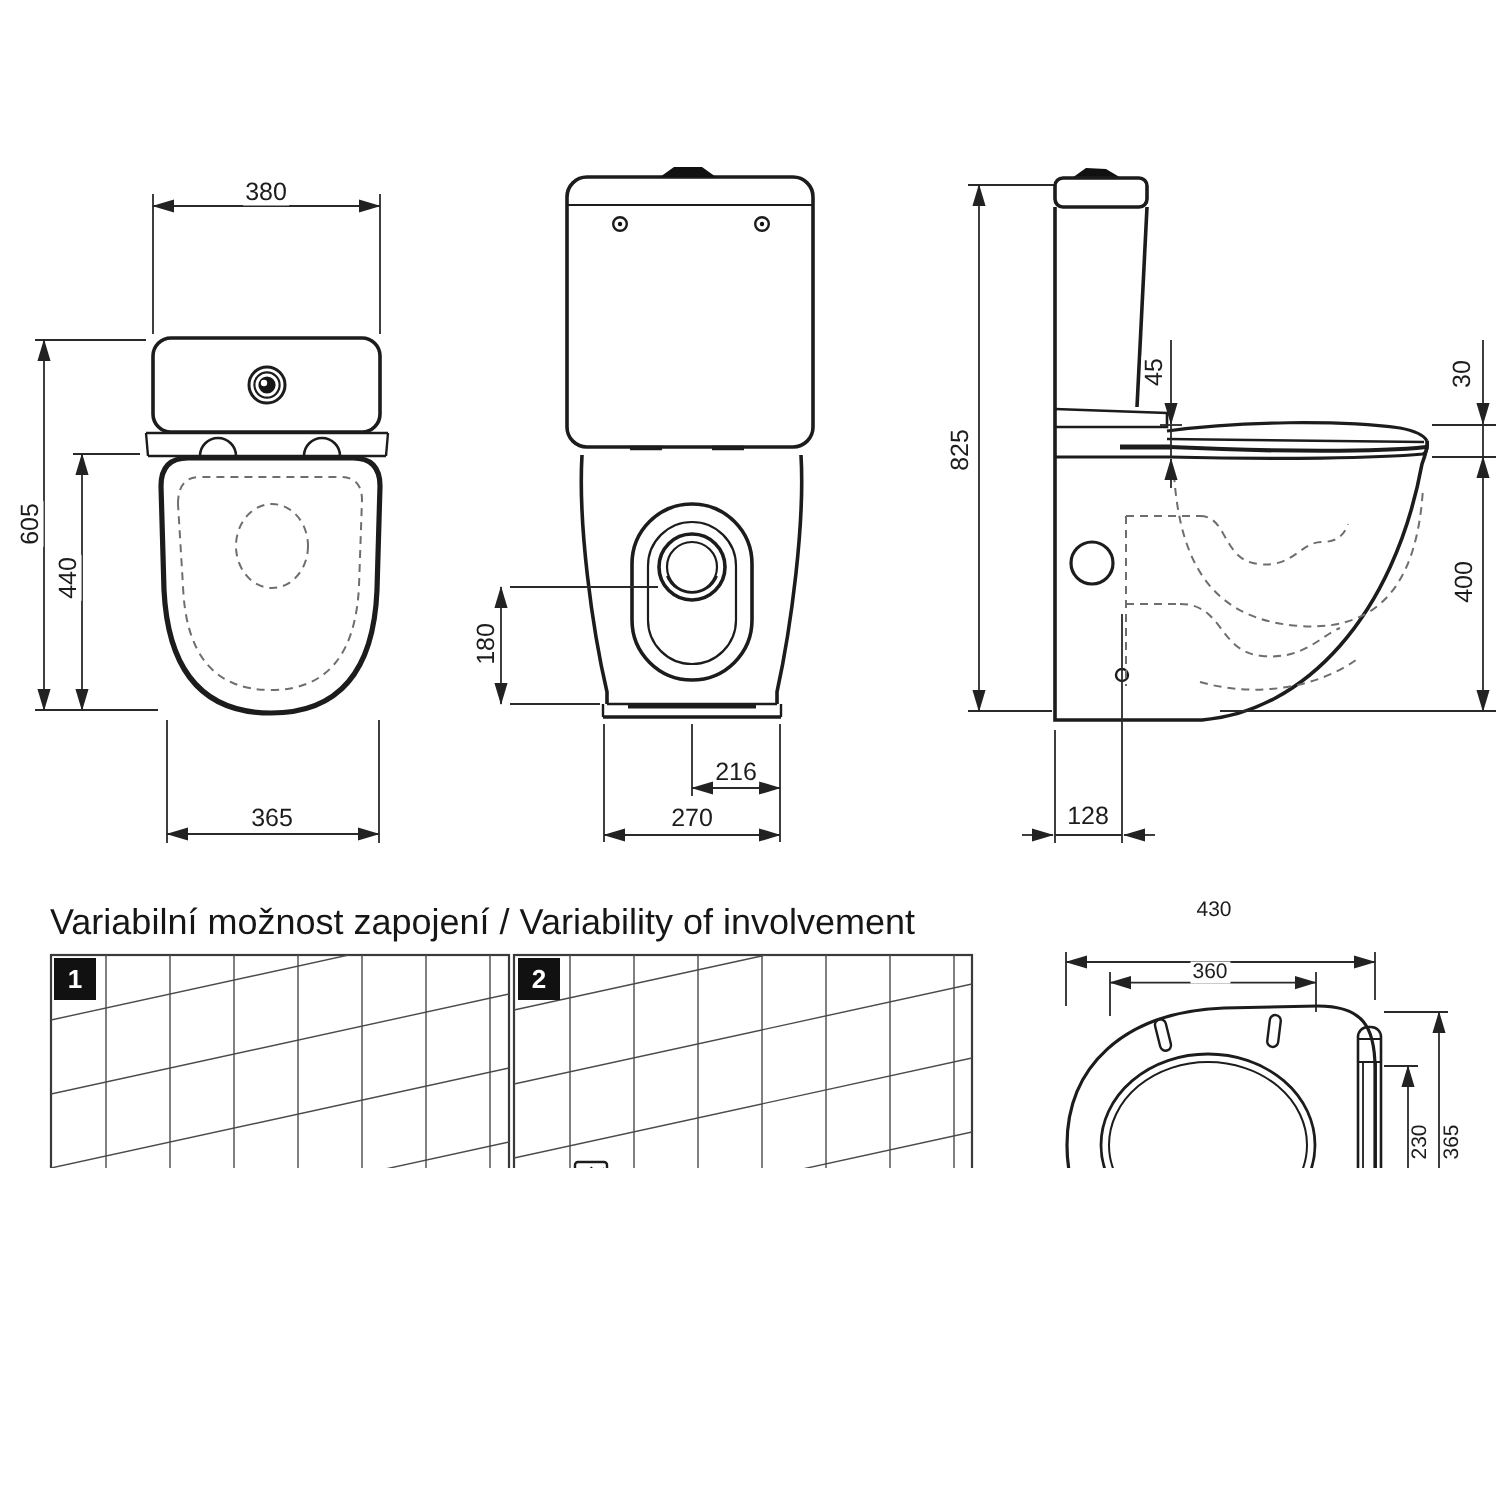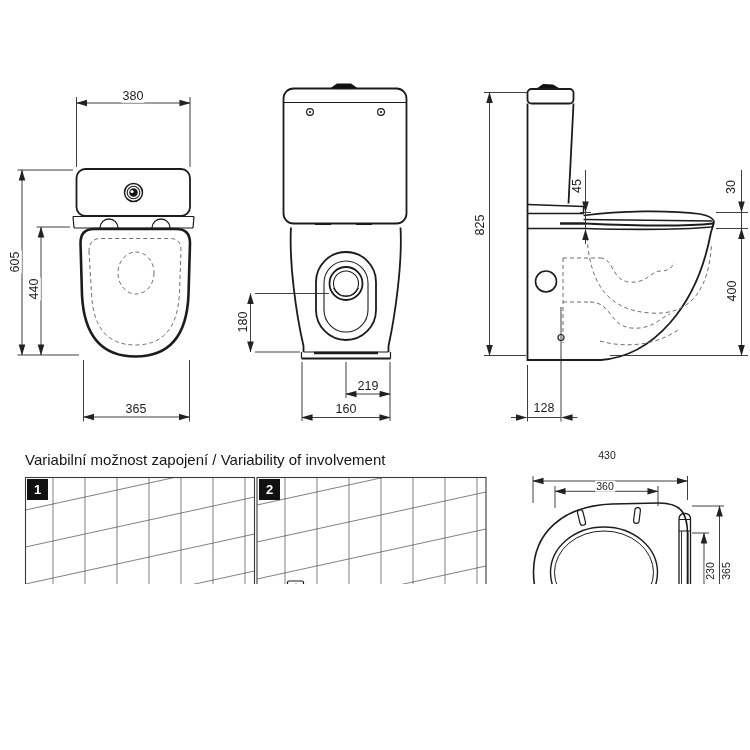--- a/index.html
+++ b/index.html
@@ -4,21 +4,21 @@
 <style>
   html,body{margin:0;padding:0;background:#fff;}
   .stage{position:relative;width:750px;height:584px;background:#fff;overflow:hidden;
          font-family:"Liberation Sans",sans-serif;}
   .stage svg{position:absolute;left:0;top:0;}
   .dim{position:absolute;font-size:12.5px;color:#1c1c1c;background:#fff;line-height:1;
        transform:translate(-50%,-50%);white-space:nowrap;padding:0 1px;}
   .dim.rot{transform:translate(-50%,-50%) rotate(-90deg);}
   .dim.sm{font-size:10.5px;}
   .dim.xs{font-size:9.5px;}
-  .title{position:absolute;left:25px;top:451px;font-size:15px;color:#161616;}
+  .title{position:absolute;left:25px;top:451px;font-size:18px;color:#161616;}
   .badge{position:absolute;width:21px;height:21px;background:#111;color:#fff;
          display:flex;align-items:center;justify-content:center;
          font-size:13px;font-weight:bold;}
 </style>
 </head>
 <body>
 
 <div class="stage">
 
 <svg width="750" height="750" viewBox="0 0 750 750">
@@ -282,22 +282,22 @@
     </g>
   </g>
 </svg>
 
   <span class="dim" style="left:133px;top:96px">380</span>
   <span class="dim rot" style="left:15px;top:262px">605</span>
   <span class="dim rot" style="left:34px;top:289px">440</span>
   <span class="dim" style="left:136px;top:409px">365</span>
 
   <span class="dim rot" style="left:243px;top:322px">180</span>
-  <span class="dim" style="left:368px;top:386px">219</span>
-  <span class="dim" style="left:346px;top:409px">160</span>
+  <span class="dim" style="left:368px;top:386px">216</span>
+  <span class="dim" style="left:346px;top:409px">270</span>
 
   <span class="dim rot" style="left:480px;top:225px">825</span>
   <span class="dim rot" style="left:577px;top:186px">45</span>
   <span class="dim rot" style="left:731px;top:187px">30</span>
   <span class="dim rot" style="left:732px;top:291px">400</span>
   <span class="dim" style="left:544px;top:408px">128</span>
 
   <div class="title">Variabilní možnost zapojení / Variability of involvement</div>
 
   <div class="badge" style="left:27px;top:479px">1</div>

